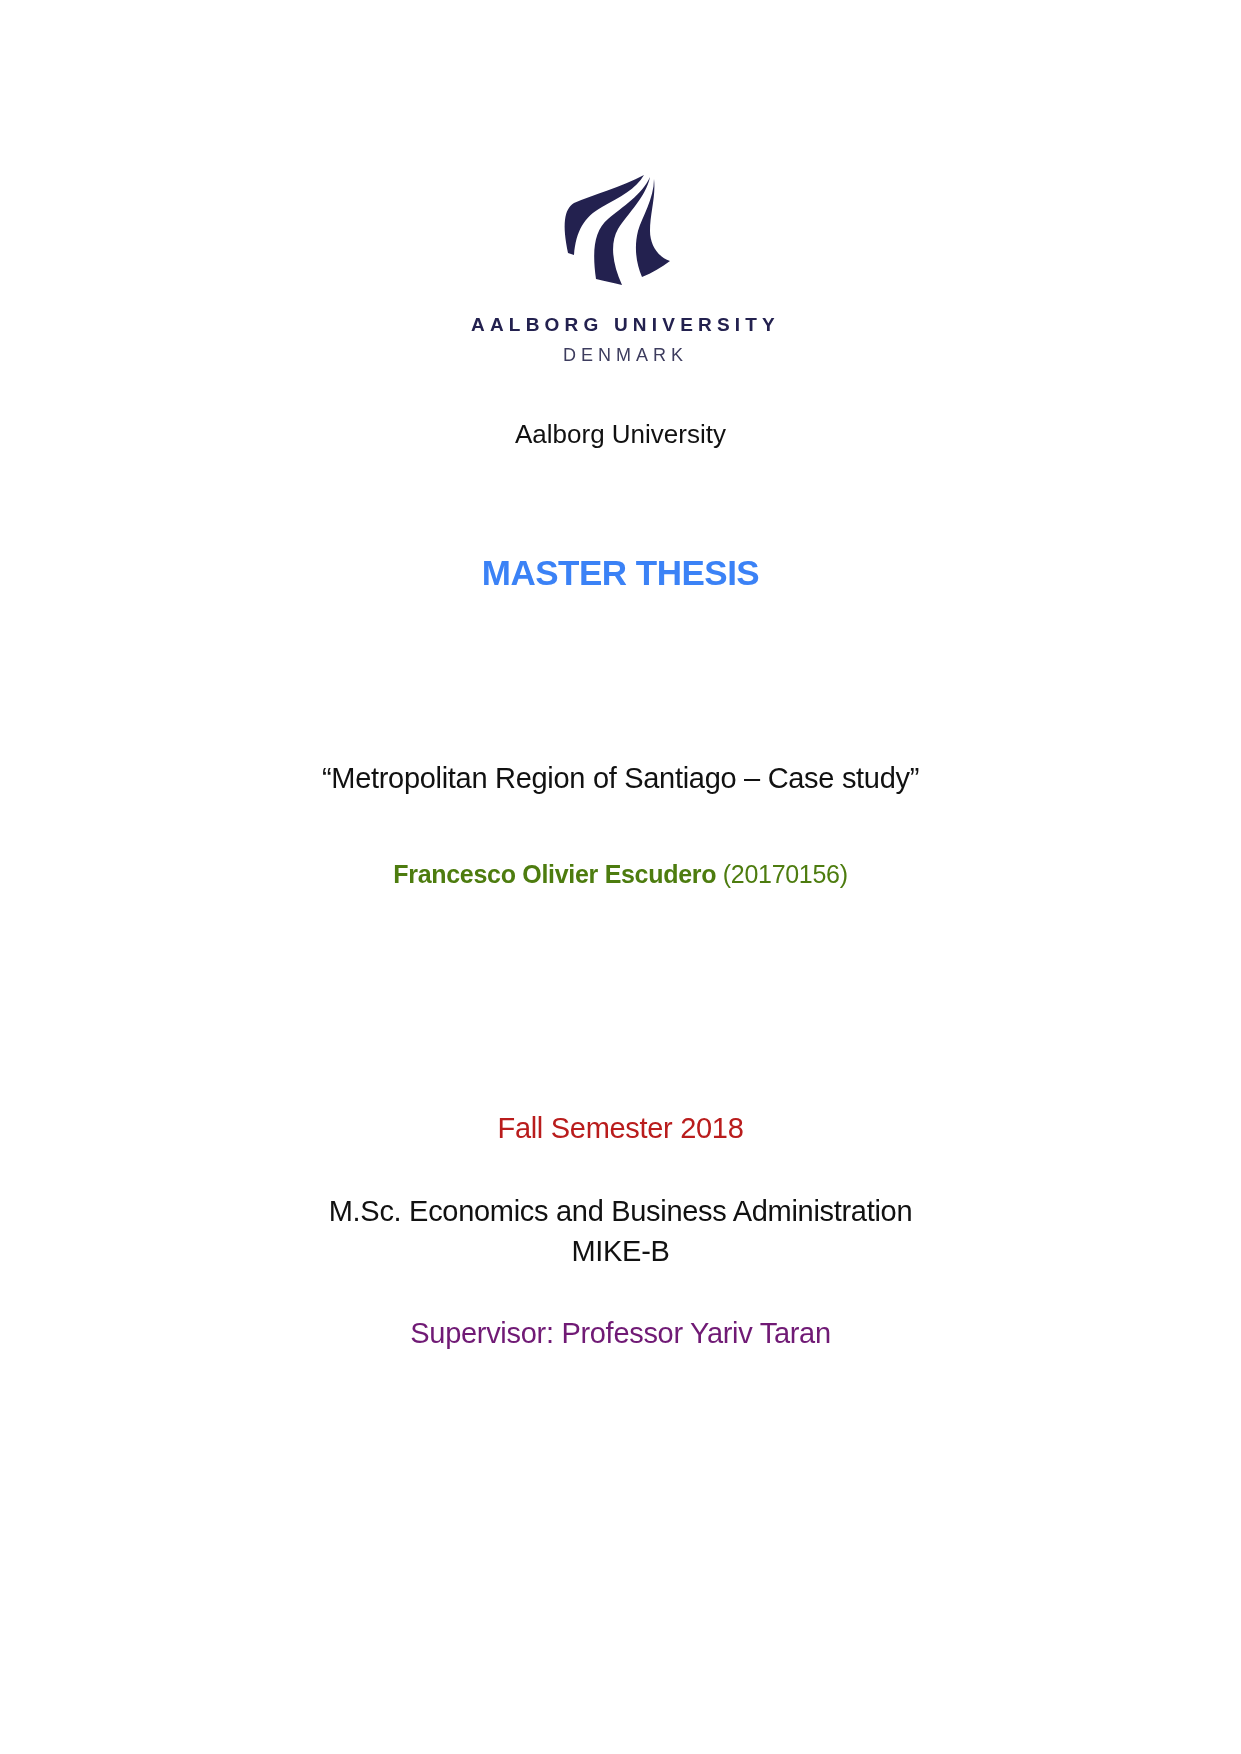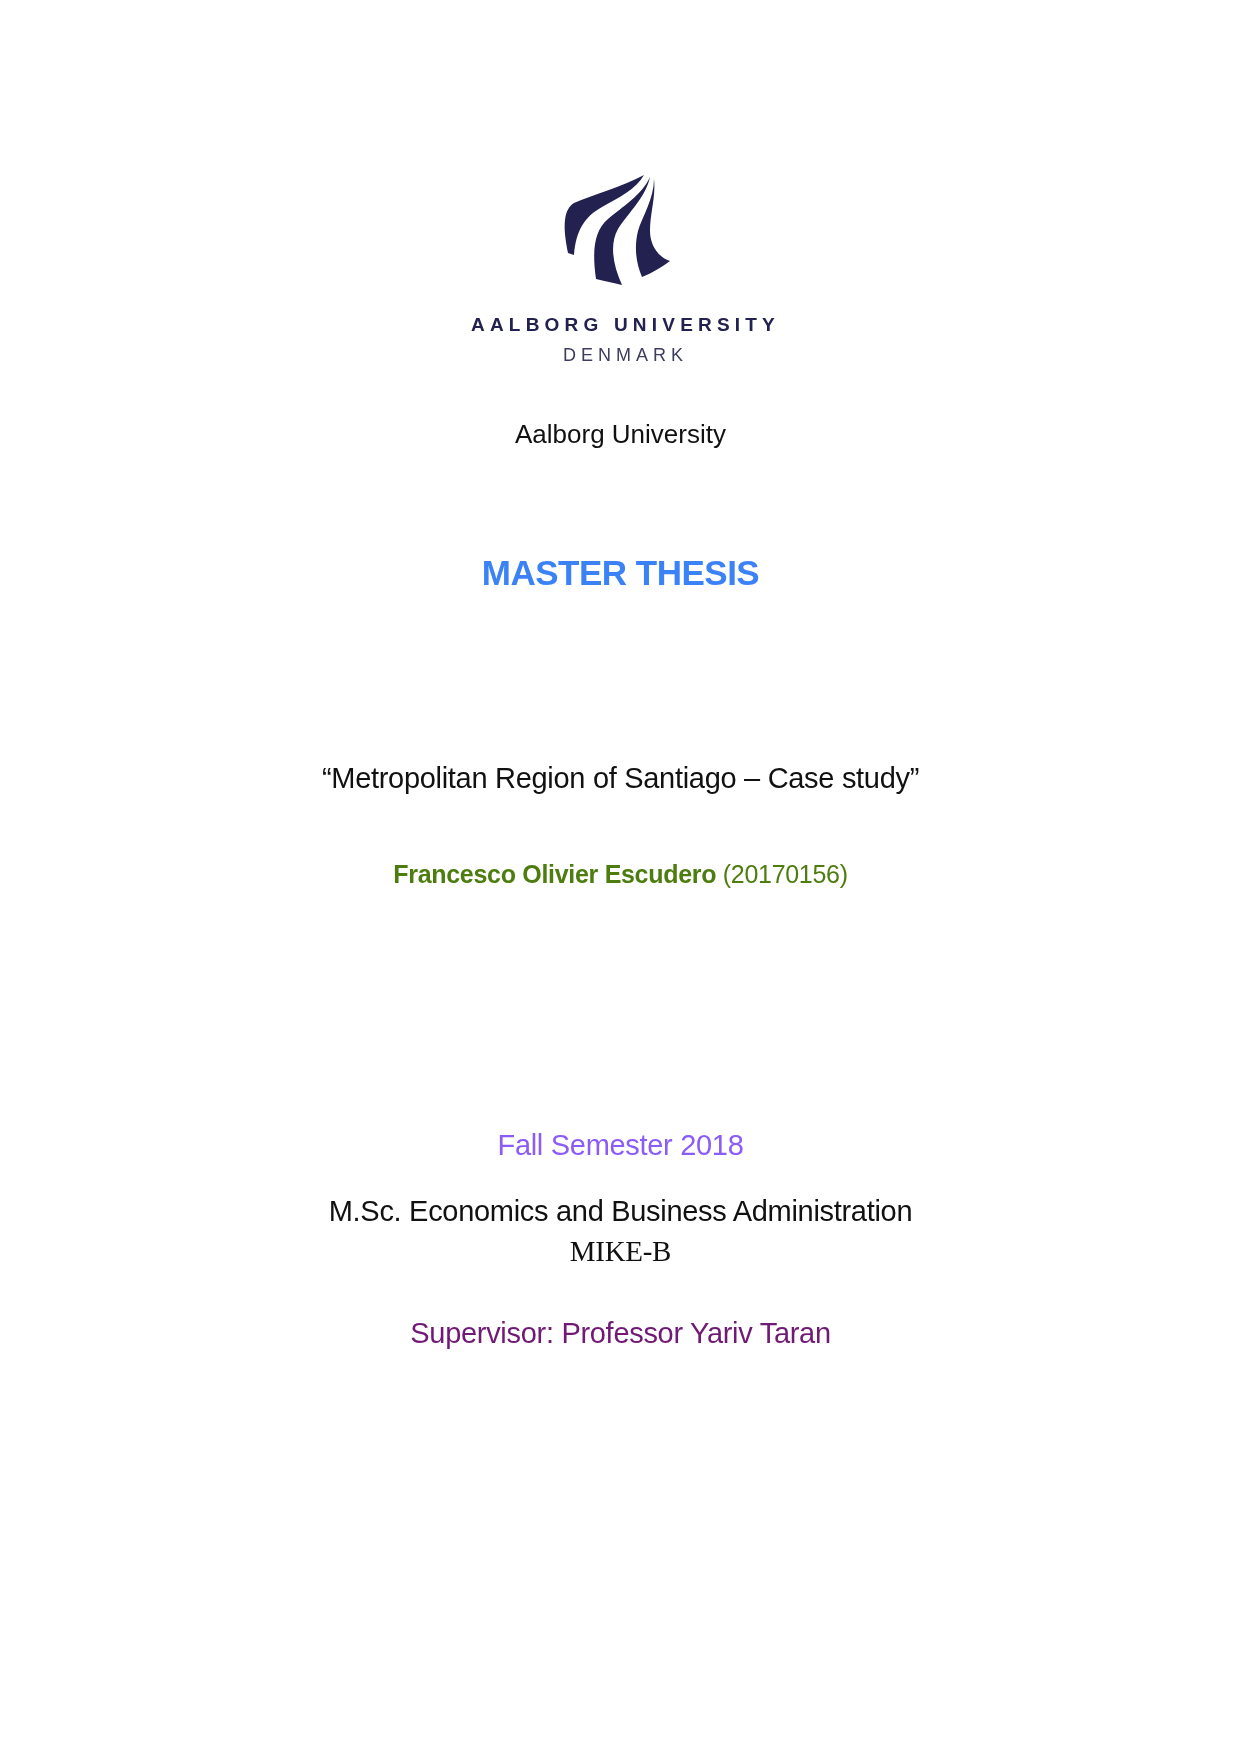--- a/index.html
+++ b/index.html
@@ -11,23 +11,23 @@
     .uni-name { top: 313px; font-size: 19px; font-weight: bold; letter-spacing: 5.2px; color: #23214f; padding-left: 5px; }
     .uni-country { top: 344px; font-size: 18px; letter-spacing: 5px; color: #3d3c5e; padding-left: 5px; }
     .affil { font-size: 26px; color: #111; }
     .affil-1 { top: 418px; }
     .affil-2 { top: 454px; }
     .doc-type { top: 552px; font-size: 35px; font-weight: bold; color: #3b82f6; letter-spacing: -0.5px; }
     .title { top: 713px; font-size: 34px; font-weight: bold; color: #0d0d0d; letter-spacing: -0.6px; }
     .subtitle { top: 761px; font-size: 29px; color: #111; letter-spacing: -0.3px; }
     .author { top: 859px; font-size: 25px; color: #4d7c0f; letter-spacing: -0.3px; }
     .author b { font-weight: bold; }
-    .semester { top: 1111px; font-size: 29px; color: #8b5cf6; letter-spacing: -0.3px; margin-top: 17px; }
+    .semester { top: 1111px; font-size: 29px; color: #b91c1c; letter-spacing: -0.3px; }
     .program { top: 1194px; font-size: 29px; color: #111; letter-spacing: -0.3px; }
-    .program-code { top: 1234px; font-size: 29px; color: #111; letter-spacing: -0.3px; font-family: Liberation Serif, serif; }
+    .program-code { top: 1234px; font-size: 29px; color: #111; letter-spacing: -0.3px; }
     .supervisor { top: 1316px; font-size: 29px; color: #701a75; letter-spacing: -0.3px; }
   </style>
 </head>
 <body>
 
 <div class="page">
 
   <svg class="logo-mark" viewBox="0 0 108 112" xmlns="http://www.w3.org/2000/svg">
     <path d="M82 2 C 60 14, 30 22, 12 30 C 2 36, 0 52, 6 80 L 12 82 C 14 58, 22 44, 40 34 C 58 24, 74 16, 82 2 Z" fill="#23214f"></path>
     <path d="M88 4 C 80 22, 60 34, 46 46 C 32 58, 30 78, 34 106 C 42 108, 52 110, 60 112 C 50 90, 48 70, 56 56 C 66 40, 84 24, 88 4 Z" fill="#23214f"></path>

